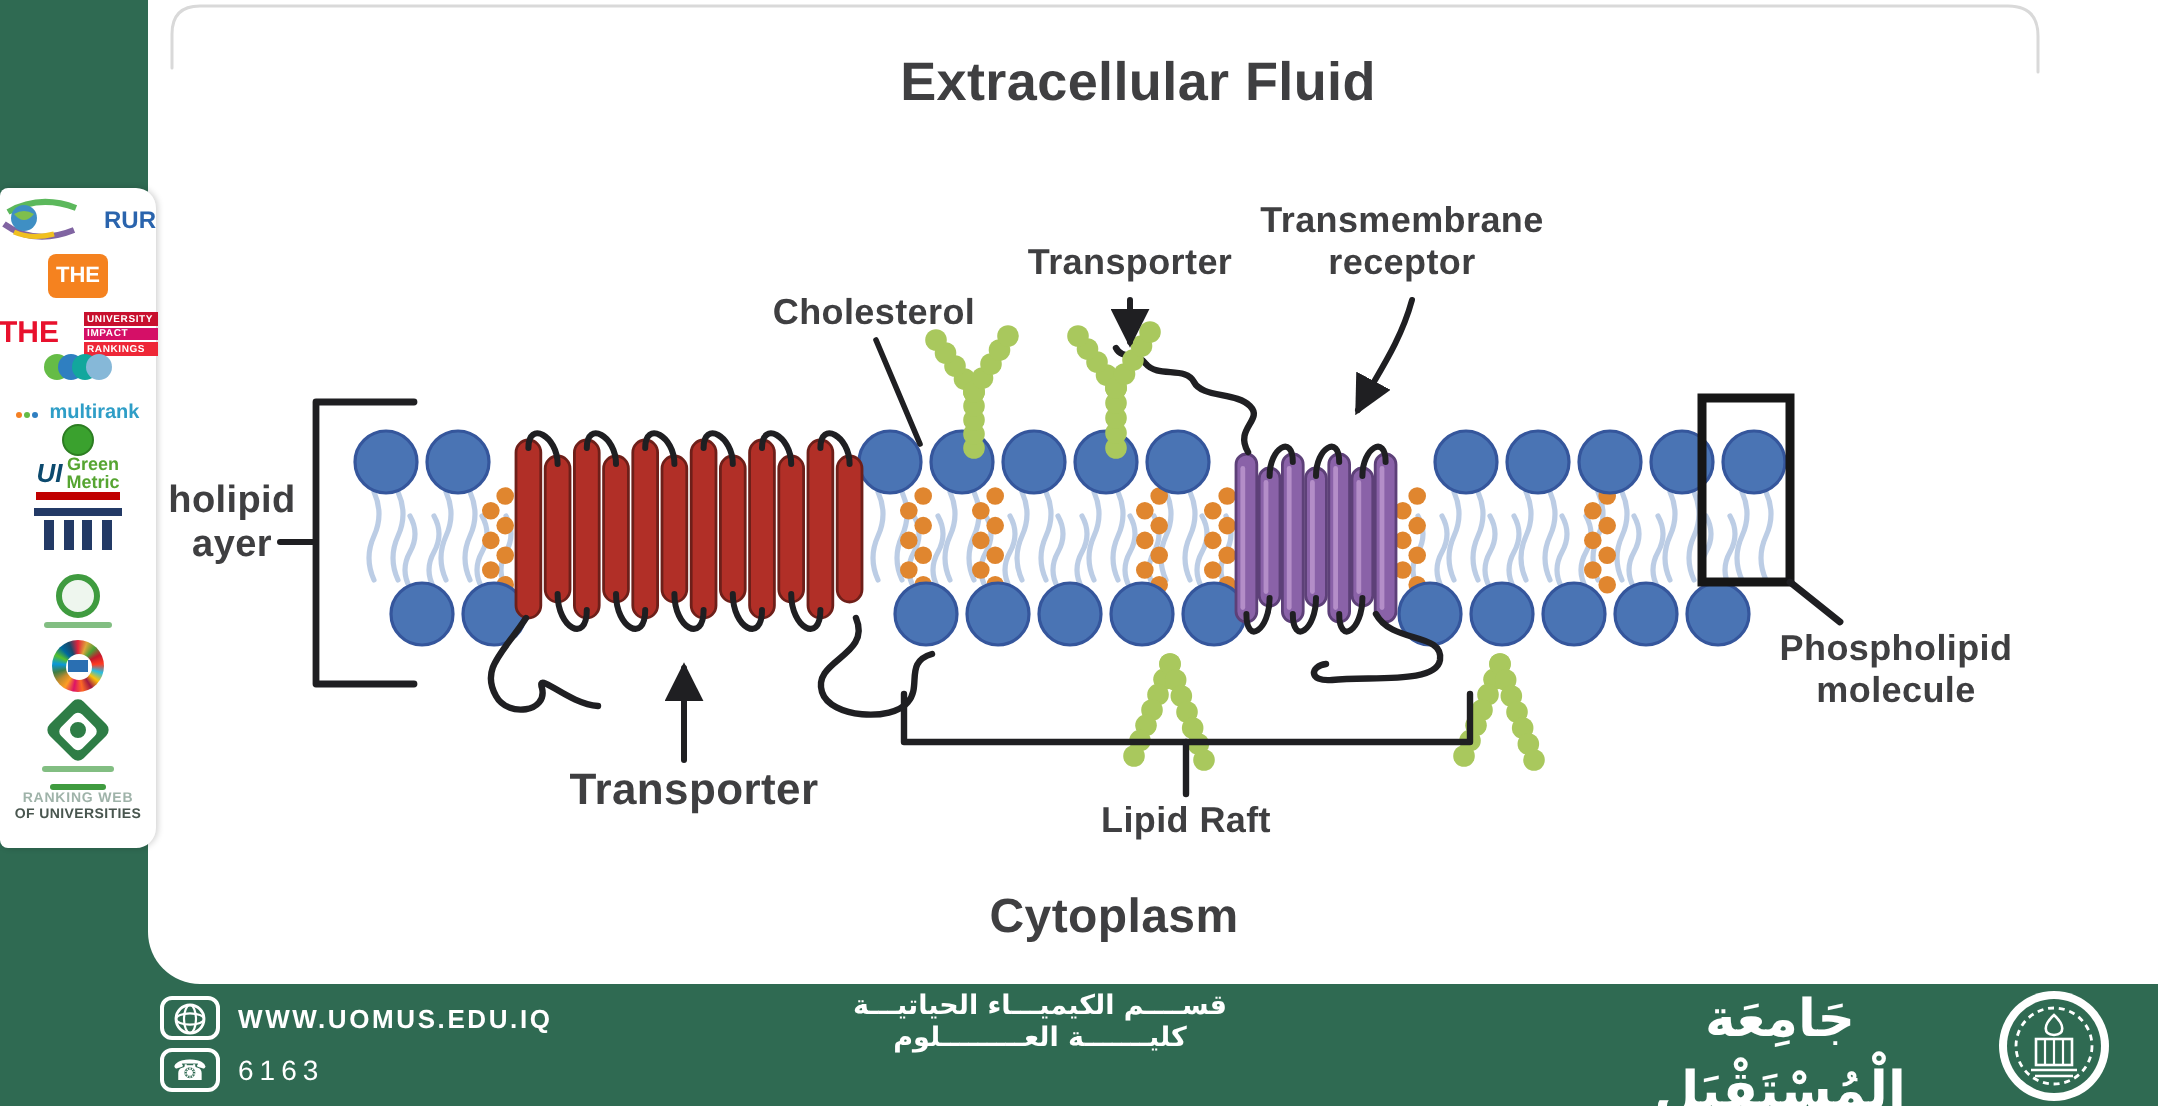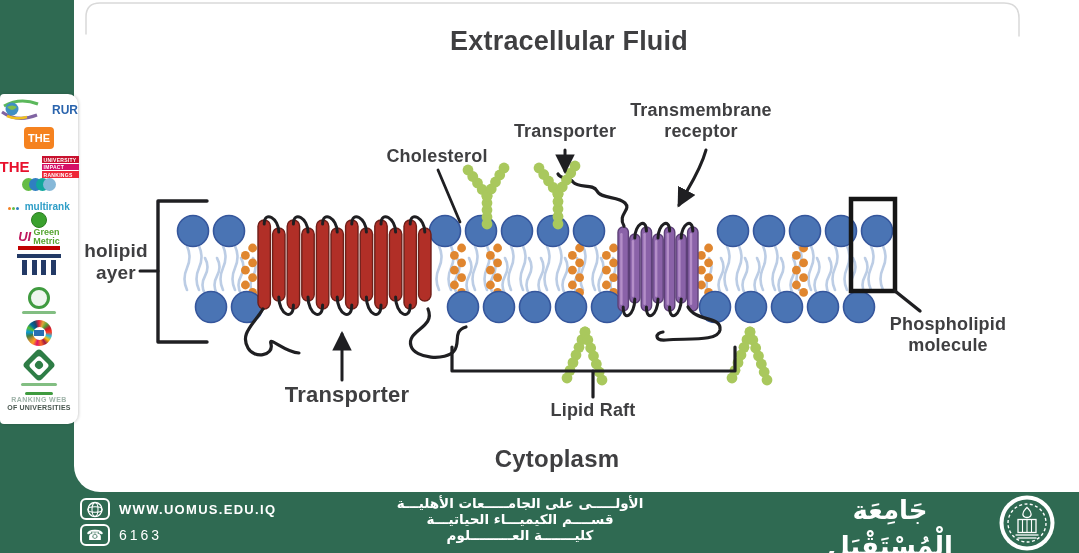--- a/index.html
+++ b/index.html
@@ -23,21 +23,21 @@
   .logo{position:absolute;left:0;width:100%;display:flex;align-items:center;justify-content:center;gap:12px}
   .logo .col{display:flex;flex-direction:column;align-items:center;justify-content:center}
   .rur-text{color:#2a64ad;font-weight:800;font-size:12px}
   .the-box{width:30px;height:22px;background:#f5821f;border-radius:4px;color:#fff;font-weight:800;font-size:11px;display:flex;align-items:center;justify-content:center}
   .the-red{color:#e8112d;font-size:15px;font-weight:800;line-height:14px}
   .imp-bar{width:37px;height:6.5px;margin:.5px 0;color:#fff;font-size:5px;font-weight:700;display:flex;align-items:center;padding-left:2px;letter-spacing:.3px;overflow:hidden}
   .mr-circ{width:13px;height:13px;border-radius:50%;display:inline-block;margin:0 -3px}
   .mr-text{font-size:10px;font-weight:700;color:#2f9ec7}
   .dot{width:3px;height:3px;border-radius:50%;display:inline-block;margin-right:1px}
   .gm-globe{width:16px;height:16px;border-radius:50%;background:#3aa12e;border:1px solid #2c7d22}
-  .gm-ui{font-size:13px;font-weight:800;font-style:italic;color:#be185d;margin-right:2px}
+  .gm-ui{font-size:13px;font-weight:800;font-style:italic;color:#0c4a6e;margin-right:2px}
   .gm-txt{font-size:9px;font-weight:700;color:#56a531;line-height:8.5px}
   .gm-red{width:42px;height:3.5px;background:#c00000;margin-top:1px}
   .cols-top{width:44px;height:4px;background:#233a66}
   .cols-row{display:flex;gap:4.5px;margin-top:2px}
   .cols-bar{width:5px;height:15px;background:#233a66}
   .wreath{width:22px;height:22px;border-radius:50%;border:3px solid #3f9b3f;background:#eef6ee}
   .tiny-bar{height:3.5px;background:#3f9b3f;opacity:.65;margin-top:2px;border-radius:2px}
   .sdg{width:26px;height:26px;border-radius:50%;background:conic-gradient(#e5243b,#dda63a,#4c9f38,#c5192d,#ff3a21,#26bde2,#fcc30b,#a21942,#fd6925,#dd1367,#fd9d24,#bf8b2e,#3f7e44,#0a97d9,#56c02b,#00689d,#19486a,#e5243b);display:flex;align-items:center;justify-content:center}
   .sdg-in{width:13px;height:13px;border-radius:50%;background:#fff;display:flex;align-items:center;justify-content:center}
   .sdg-blue{width:10px;height:6px;background:#2a6fb2}
@@ -429,21 +429,20 @@
           </svg>
       </span>
       <span class="site">WWW.UOMUS.EDU.IQ</span>
     </div>
     <div class="crow">
       <span class="chip">☎</span>
       <span class="site phone-num">6163</span>
     </div>
   </div>
   <div class="slogan">
-    <div>الأولـــــى على الجامـــــعات الأهليـــة</div>
     <div>قســــم الكيميـــاء الحياتيـــة</div>
     <div>كليـــــــة العـــــــــلوم</div>
   </div>
   <div class="uni">
     <div class="uni-ar">جَامِعَة الْمُسْتَقْبَل</div>
 
   </div>
   <div class="badge">
     <svg width="58" height="58" viewBox="0 0 58 58">
       <circle cx="29" cy="29" r="27.5" fill="#ffffff"></circle>

